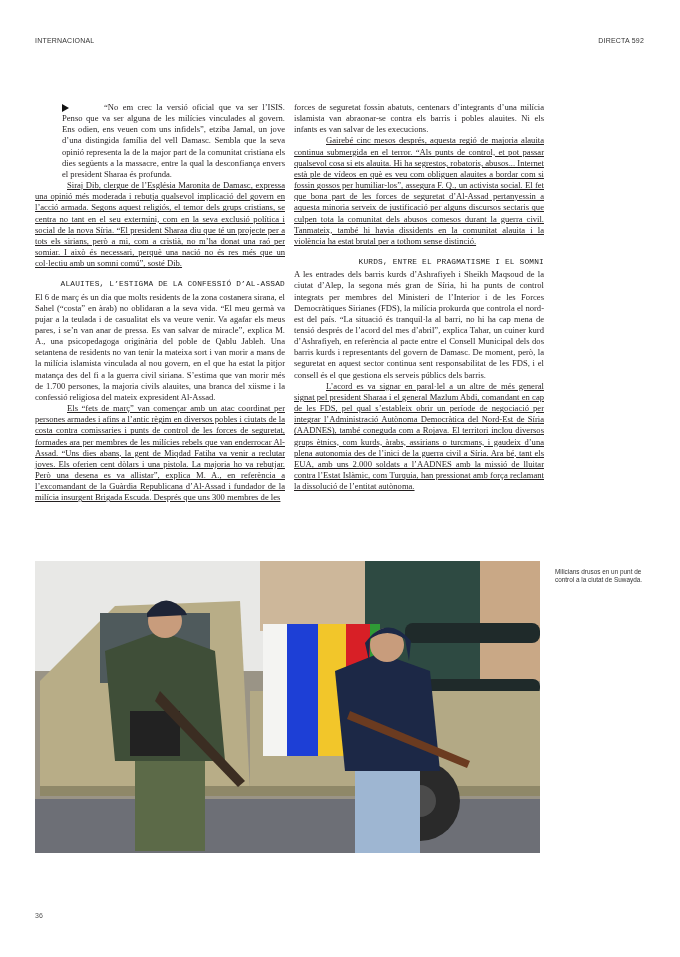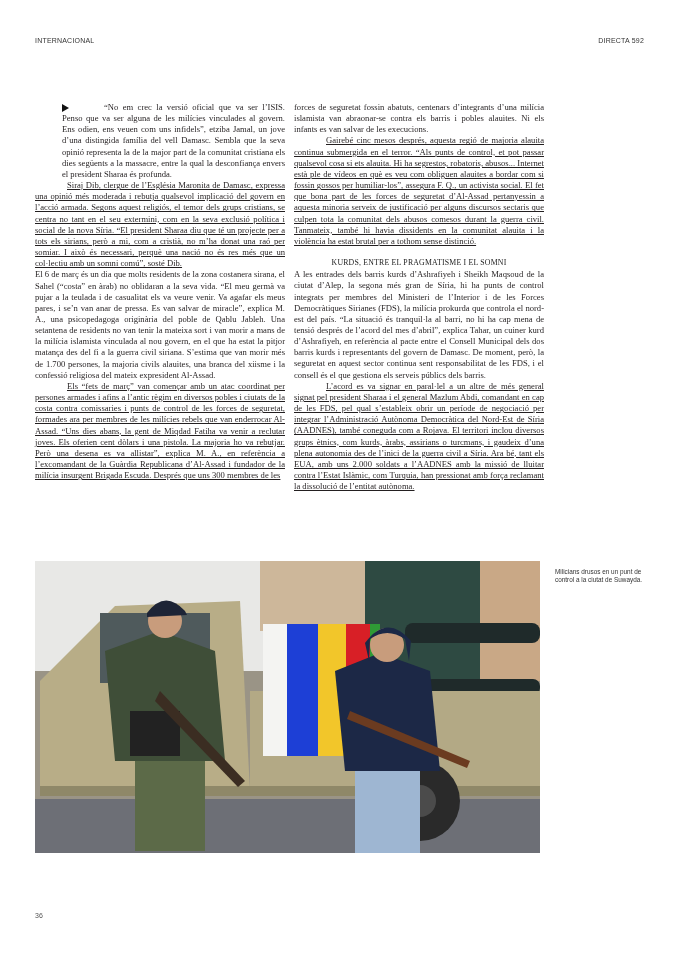--- a/index.html
+++ b/index.html
@@ -7,38 +7,39 @@
   .running-head { position:absolute; top:37px; font-family:"Liberation Sans", sans-serif; font-size:7px; letter-spacing:0.2px; color:#333; }
   .rh-left { left:35px; }
   .rh-right { right:36px; }
   .col { position:absolute; top:102px; width:250px; font-size:8.6px; line-height:11.15px; text-align:justify; hyphens:auto; }
   .col-1 { left:35px; }
   .col-2 { left:294px; }
   .col p { margin:0; text-indent:0; }
   .col p.indent { text-indent:32px;text-decoration:underline; }
   .col p.first { text-indent:42px; position:relative;margin-left:27px; }
   .marker { position:absolute; left:0; top:2px; width:0; height:0; border-top:4px solid transparent; border-bottom:4px solid transparent; border-left:7px solid #111; }
-  .subhead { font-family:Liberation Serif, serif; font-size:7.8px; letter-spacing:0.2px; margin:10px 0 1px 0; text-align:center; color:#222; }
+  .subhead { font-family:Liberation Mono, monospace; font-size:7.8px; letter-spacing:0.2px; margin:10px 0 1px 0; text-align:right; color:#222; }
   .photo { position:absolute; left:35px; top:561px; width:505px; height:292px; overflow:hidden; background:#b9b3a1; }
   .photo svg { display:block; }
   .caption { position:absolute; left:555px; top:568px; width:95px; font-family:"Liberation Sans", sans-serif; font-size:6.4px; line-height:8px; color:#333; }
   .folio { position:absolute; left:35px; top:912px; font-family:"Liberation Sans", sans-serif; font-size:7px; color:#555; }
 </style>
 </head>
 <body>
 
 <div class="running-head rh-left">INTERNACIONAL</div>
 <div class="running-head rh-right">DIRECTA 592</div>
 
 <div class="col col-1">
   <p class="first">
     <span class="marker"></span>
     <span>“No em crec la versió oficial que va ser l’ISIS. Penso que va ser alguna de les milícies vinculades al govern. Ens odien, ens veuen com uns infidels”, etziba Jamal, un jove d’una distingida família del vell Damasc. Sembla que la seva opinió representa la de la major part de la comunitat cristiana els dies següents a la massacre, entre la qual la desconfiança envers el president Sharaa és profunda.</span>
   </p>
   <p class="indent">Siraj Dib, clergue de l’Església Maronita de Damasc, expressa una opinió més moderada i rebutja qualsevol implicació del govern en l’acció armada. Segons aquest religiós, el temor dels grups cristians, se centra no tant en el seu extermini, com en la seva exclusió política i social de la nova Síria. “El president Sharaa diu que té un projecte per a tots els sirians, però a mi, com a cristià, no m’ha donat una raó per somiar. I això és necessari, perquè una nació no és res més que un col·lectiu amb un somni comú”, sosté Dib.</p>
+  <div class="subhead">ALAUITES, L’ESTIGMA DE LA CONFESSIÓ D’AL-ASSAD</div>
   <p>El 6 de març és un dia que molts residents de la zona costanera sirana, el Sahel (“costa” en àrab) no oblidaran a la seva vida. “El meu germà va pujar a la teulada i de casualitat els va veure venir. Va agafar els meus pares, i se’n van anar de pressa. Es van salvar de miracle”, explica M. A., una psicopedagoga originària del poble de Qablu Jableh. Una setantena de residents no van tenir la mateixa sort i van morir a mans de la milícia islamista vinculada al nou govern, en el que ha estat la pitjor matança des del fi a la guerra civil siriana. S’estima que van morir més de 1.700 persones, la majoria civils alauites, una branca del xiisme i la confessió religiosa del mateix expresident Al-Assad.</p>
   <p class="indent">Els “fets de març” van començar amb un atac coordinat per persones armades i afins a l’antic règim en diversos pobles i ciutats de la costa contra comissaries i punts de control de les forces de seguretat, formades ara per membres de les milícies rebels que van enderrocar Al-Assad. “Uns dies abans, la gent de Miqdad Fatiha va venir a reclutar joves. Els oferien cent dòlars i una pistola. La majoria ho va rebutjar. Però una desena es va allistar”, explica M. A., en referència a l’excomandant de la Guàrdia Republicana d’Al-Assad i fundador de la milícia insurgent Brigada Escuda. Després que uns 300 membres de les</p>
 </div>
 
 <div class="col col-2">
   <p>forces de seguretat fossin abatuts, centenars d’integrants d’una milícia islamista van abraonar-se contra els barris i pobles alauites. Ni els infants es van salvar de les execucions.</p>
   <p class="indent">Gairebé cinc mesos després, aquesta regió de majoria alauita continua submergida en el terror. “Als punts de control, et pot passar qualsevol cosa si ets alauita. Hi ha segrestos, robatoris, abusos... Internet està ple de vídeos en què es veu com obliguen alauites a bordar com si fossin gossos per humiliar-los”, assegura F. Q., un activista social. El fet que bona part de les forces de seguretat d’Al-Assad pertanyessin a aquesta minoria serveix de justificació per alguns discursos sectaris que culpen tota la comunitat dels abusos comesos durant la guerra civil. Tanmateix, també hi havia dissidents en la comunitat alauita i la violència ha estat brutal per a tothom sense distinció.</p>
   <div class="subhead">KURDS, ENTRE EL PRAGMATISME I EL SOMNI</div>
   <p>A les entrades dels barris kurds d’Ashrafiyeh i Sheikh Maqsoud de la ciutat d’Alep, la segona més gran de Síria, hi ha punts de control integrats per membres del Ministeri de l’Interior i de les Forces Democràtiques Sirianes (FDS), la milícia prokurda que controla el nord-est del país. “La situació és tranquil·la al barri, no hi ha cap mena de tensió després de l’acord del mes d’abril”, explica Tahar, un cuiner kurd d’Ashrafiyeh, en referència al pacte entre el Consell Municipal dels dos barris kurds i representants del govern de Damasc. De moment, però, la seguretat en aquest sector continua sent responsabilitat de les FDS, i el consell és el que gestiona els serveis públics dels barris.</p>
   <p class="indent">L’acord es va signar en paral·lel a un altre de més general signat pel president Sharaa i el general Mazlum Abdi, comandant en cap de les FDS, pel qual s’estableix obrir un període de negociació per integrar l’Administració Autònoma Democràtica del Nord-Est de Síria (AADNES), també coneguda com a Rojava. El territori inclou diversos grups ètnics, com kurds, àrabs, assirians o turcmans, i gaudeix d’una plena autonomia des de l’inici de la guerra civil a Síria. Ara bé, tant els EUA, amb uns 2.000 soldats a l’AADNES amb la missió de lluitar contra l’Estat Islàmic, com Turquia, han pressionat amb força reclamant la dissolució de l’entitat autònoma.</p>

